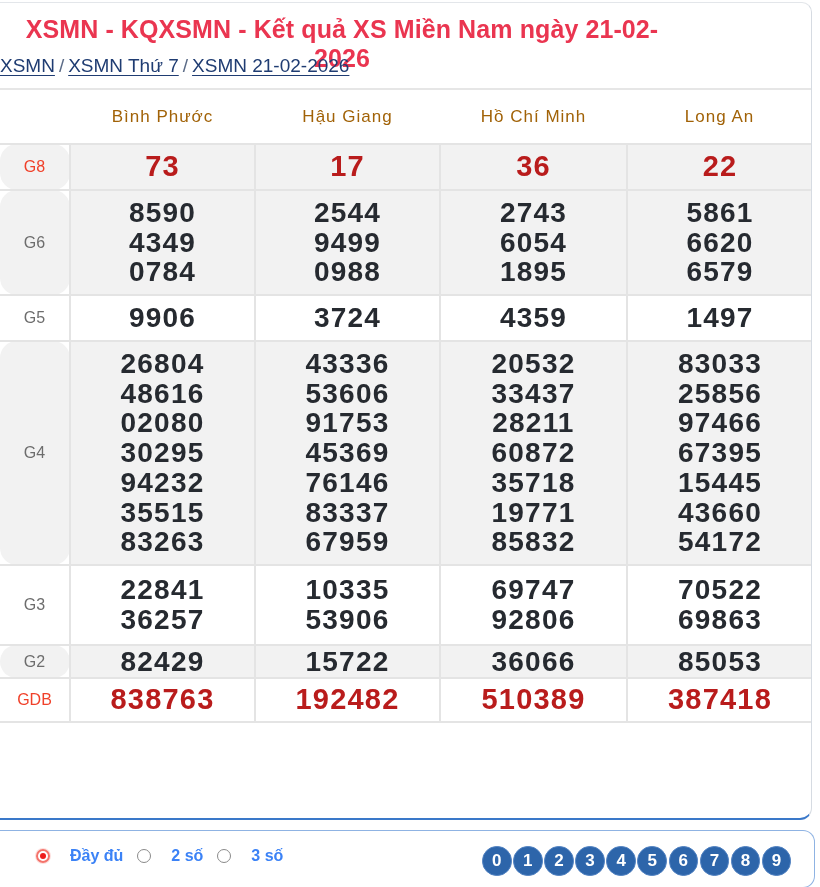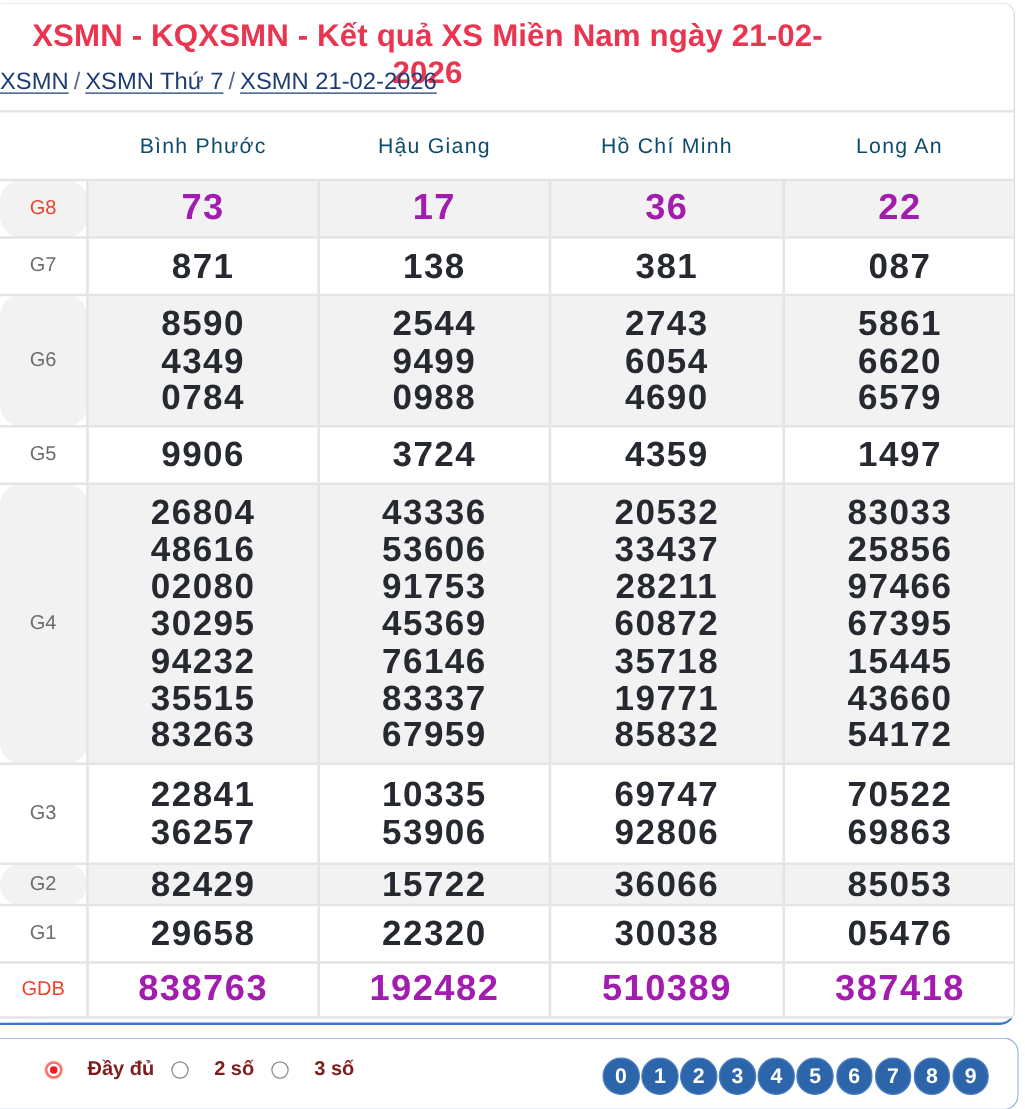--- a/index.html
+++ b/index.html
@@ -23,37 +23,37 @@
   .topline { position: absolute; left: 0; top: 85px; width: 812px; height: 2px; background: #e6e6e6; }
   table.res {
     position: absolute; left: 0; top: 87px; width: 812px; border-collapse: collapse; table-layout: fixed;
   }
   table.res col.c0 { width: 70px; }
   table.res col.c1 { width: 185px; }
   table.res col.c2 { width: 185px; }
   table.res col.c3 { width: 187px; }
   table.res col.c4 { width: 185px; }
   table.res th {
-    height: 53px; font-weight: normal; font-size: 17px; color: #0c4a6e; letter-spacing: 1px;
+    height: 53px; font-weight: normal; font-size: 17px; color: #a16207; letter-spacing: 1px;
     text-align: center; border-bottom: 2px solid #e4e4e4; padding: 0;
   }
   table.res td {
     text-align: center; padding: 0; border-left: 2px solid #e4e4e4; border-bottom: 2px solid #e4e4e4;
     color: #262a30; font-weight: bold; font-size: 28px; line-height: 29.7px; letter-spacing: 1.2px;
   }
   table.res td.lbl { border-left: none; font-weight: normal; font-size: 16px; color: #6d6d6d; letter-spacing: 0; border-radius: 17px; }
   tr.gray td { background: #f2f2f2; }
-  tr.red td { color: #a21caf; font-size: 29px; }
+  tr.red td { color: #b91c1c; font-size: 29px; }
   tr.red td.lbl { color: #f0412a; font-size: 16px; font-weight: normal; }
   .num { display: block; }
   .bar {
     position: absolute; left: 0; top: 830px; width: 815px; height: 58px;
     border: 1px solid #8fb3e3; border-left: none; border-radius: 0 12px 12px 0; box-sizing: border-box; background: #fff;
   }
-  .radios { position: absolute; left: 36px; top: 16px; display: flex; align-items: center; font-size: 16px; font-weight: bold; color: #7f1d1d; }
+  .radios { position: absolute; left: 36px; top: 16px; display: flex; align-items: center; font-size: 16px; font-weight: bold; color: #3b82f6; }
   .radio { width: 14px; height: 14px; border-radius: 50%; border: 1.5px solid #8a8a8a; box-sizing: border-box; display: inline-block; position: relative; }
   .radio.on { border: 2px solid #f4736b; box-shadow: 0 0 0 1px #fde0de; }
   .radio.on::after { content: ""; position: absolute; left: 2px; top: 2px; width: 6px; height: 6px; border-radius: 50%; background: #ee1c1c; }
   .rlabel { margin-left: 20px; margin-right: 14px; }
   .digits { position: absolute; left: 482px; top: 15px; display: flex; gap: 1.6px; }
   .digit {
     width: 29.5px; height: 29.5px; border-radius: 50%; background: #2d65aa; color: #fff; font-weight: bold;
     font-size: 17px; display: flex; align-items: center; justify-content: center; border: 1px solid #4d7fc0; box-sizing: border-box;
   }
 </style>
@@ -93,51 +93,36 @@
           <td>
             <span class="num">17</span>
           </td>
           <td>
             <span class="num">36</span>
           </td>
           <td>
             <span class="num">22</span>
           </td>
         </tr>
-        <tr style="height: 46px;">
-          <td class="lbl">G7</td>
-          <td>
-            <span class="num">871</span>
-          </td>
-          <td>
-            <span class="num">138</span>
-          </td>
-          <td>
-            <span class="num">381</span>
-          </td>
-          <td>
-            <span class="num">087</span>
-          </td>
-        </tr>
         <tr class="gray" style="height: 105px;">
           <td class="lbl">G6</td>
           <td>
             <span class="num">8590</span>
             <span class="num">4349</span>
             <span class="num">0784</span>
           </td>
           <td>
             <span class="num">2544</span>
             <span class="num">9499</span>
             <span class="num">0988</span>
           </td>
           <td>
             <span class="num">2743</span>
             <span class="num">6054</span>
-            <span class="num">4690</span>
+            <span class="num">1895</span>
           </td>
           <td>
             <span class="num">5861</span>
             <span class="num">6620</span>
             <span class="num">6579</span>
           </td>
         </tr>
         <tr style="height: 46px;">
           <td class="lbl">G5</td>
           <td>
@@ -217,35 +202,20 @@
             <span class="num">82429</span>
           </td>
           <td>
             <span class="num">15722</span>
           </td>
           <td>
             <span class="num">36066</span>
           </td>
           <td>
             <span class="num">85053</span>
-          </td>
-        </tr>
-        <tr style="height: 46px;">
-          <td class="lbl">G1</td>
-          <td>
-            <span class="num">29658</span>
-          </td>
-          <td>
-            <span class="num">22320</span>
-          </td>
-          <td>
-            <span class="num">30038</span>
-          </td>
-          <td>
-            <span class="num">05476</span>
           </td>
         </tr>
         <tr class="red" style="height: 44px;">
           <td class="lbl">GDB</td>
           <td>
             <span class="num">838763</span>
           </td>
           <td>
             <span class="num">192482</span>
           </td>

